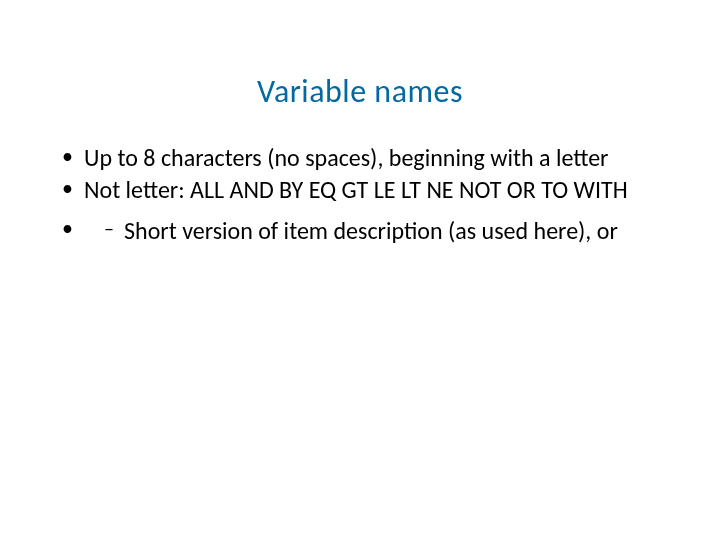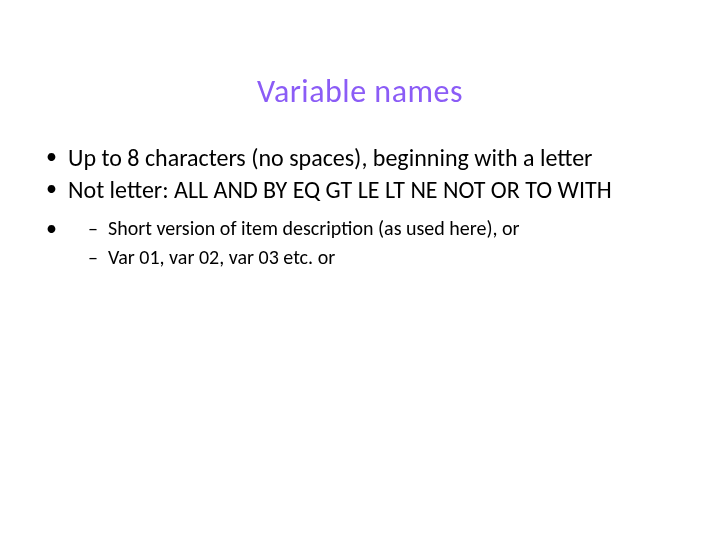--- a/index.html
+++ b/index.html
@@ -12,29 +12,29 @@
     overflow: hidden;
   }
   .slide {
     width: 720px;
     height: 540px;
     position: relative;
     padding: 0;
   }
   .title {
     font-size: 32px;
-    color: #8b5cf6;
+    color: #0369a1;
     text-align: center;
     font-weight: 400;
     margin-top: 72px;
     margin-bottom: 32px;
     letter-spacing: 0.5px;
   }
   .content {
-    padding-left: 44px;
+    padding-left: 60px;
     padding-right: 40px;
   }
   ul.main-list {
     list-style: none;
   }
   ul.main-list > li {
     position: relative;
     padding-left: 24px;
     font-size: 24px;
     line-height: 1.25;
@@ -48,21 +48,21 @@
     font-size: 22px;
   }
   ul.sub-list {
     list-style: none;
     margin-top: 10px;
     margin-left: 18px;
   }
   ul.sub-list > li {
     position: relative;
     padding-left: 22px;
-    font-size: 20px;
+    font-size: 24px;
     line-height: 1.35;
     margin-bottom: 2px;
   }
   ul.sub-list > li::before {
     content: "–";
     position: absolute;
     left: 2px;
     top: 0;
     font-size: 20px;
   }
@@ -73,19 +73,18 @@
 <div class="slide">
   <h1 class="title">Variable names</h1>
 
   <div class="content">
     <ul class="main-list">
       <li>Up to 8 characters (no spaces), beginning with a letter</li>
       <li>Not letter:  ALL  AND  BY  EQ  GT  LE  LT  NE  NOT  OR  TO  WITH</li>
       <li>
         <ul class="sub-list">
           <li>Short version of item description (as used here), or</li>
-          <li>Var 01, var 02, var 03 etc. or</li>
         </ul>
       </li>
     </ul>
   </div>
 
 </div>
 
 </body></html>

